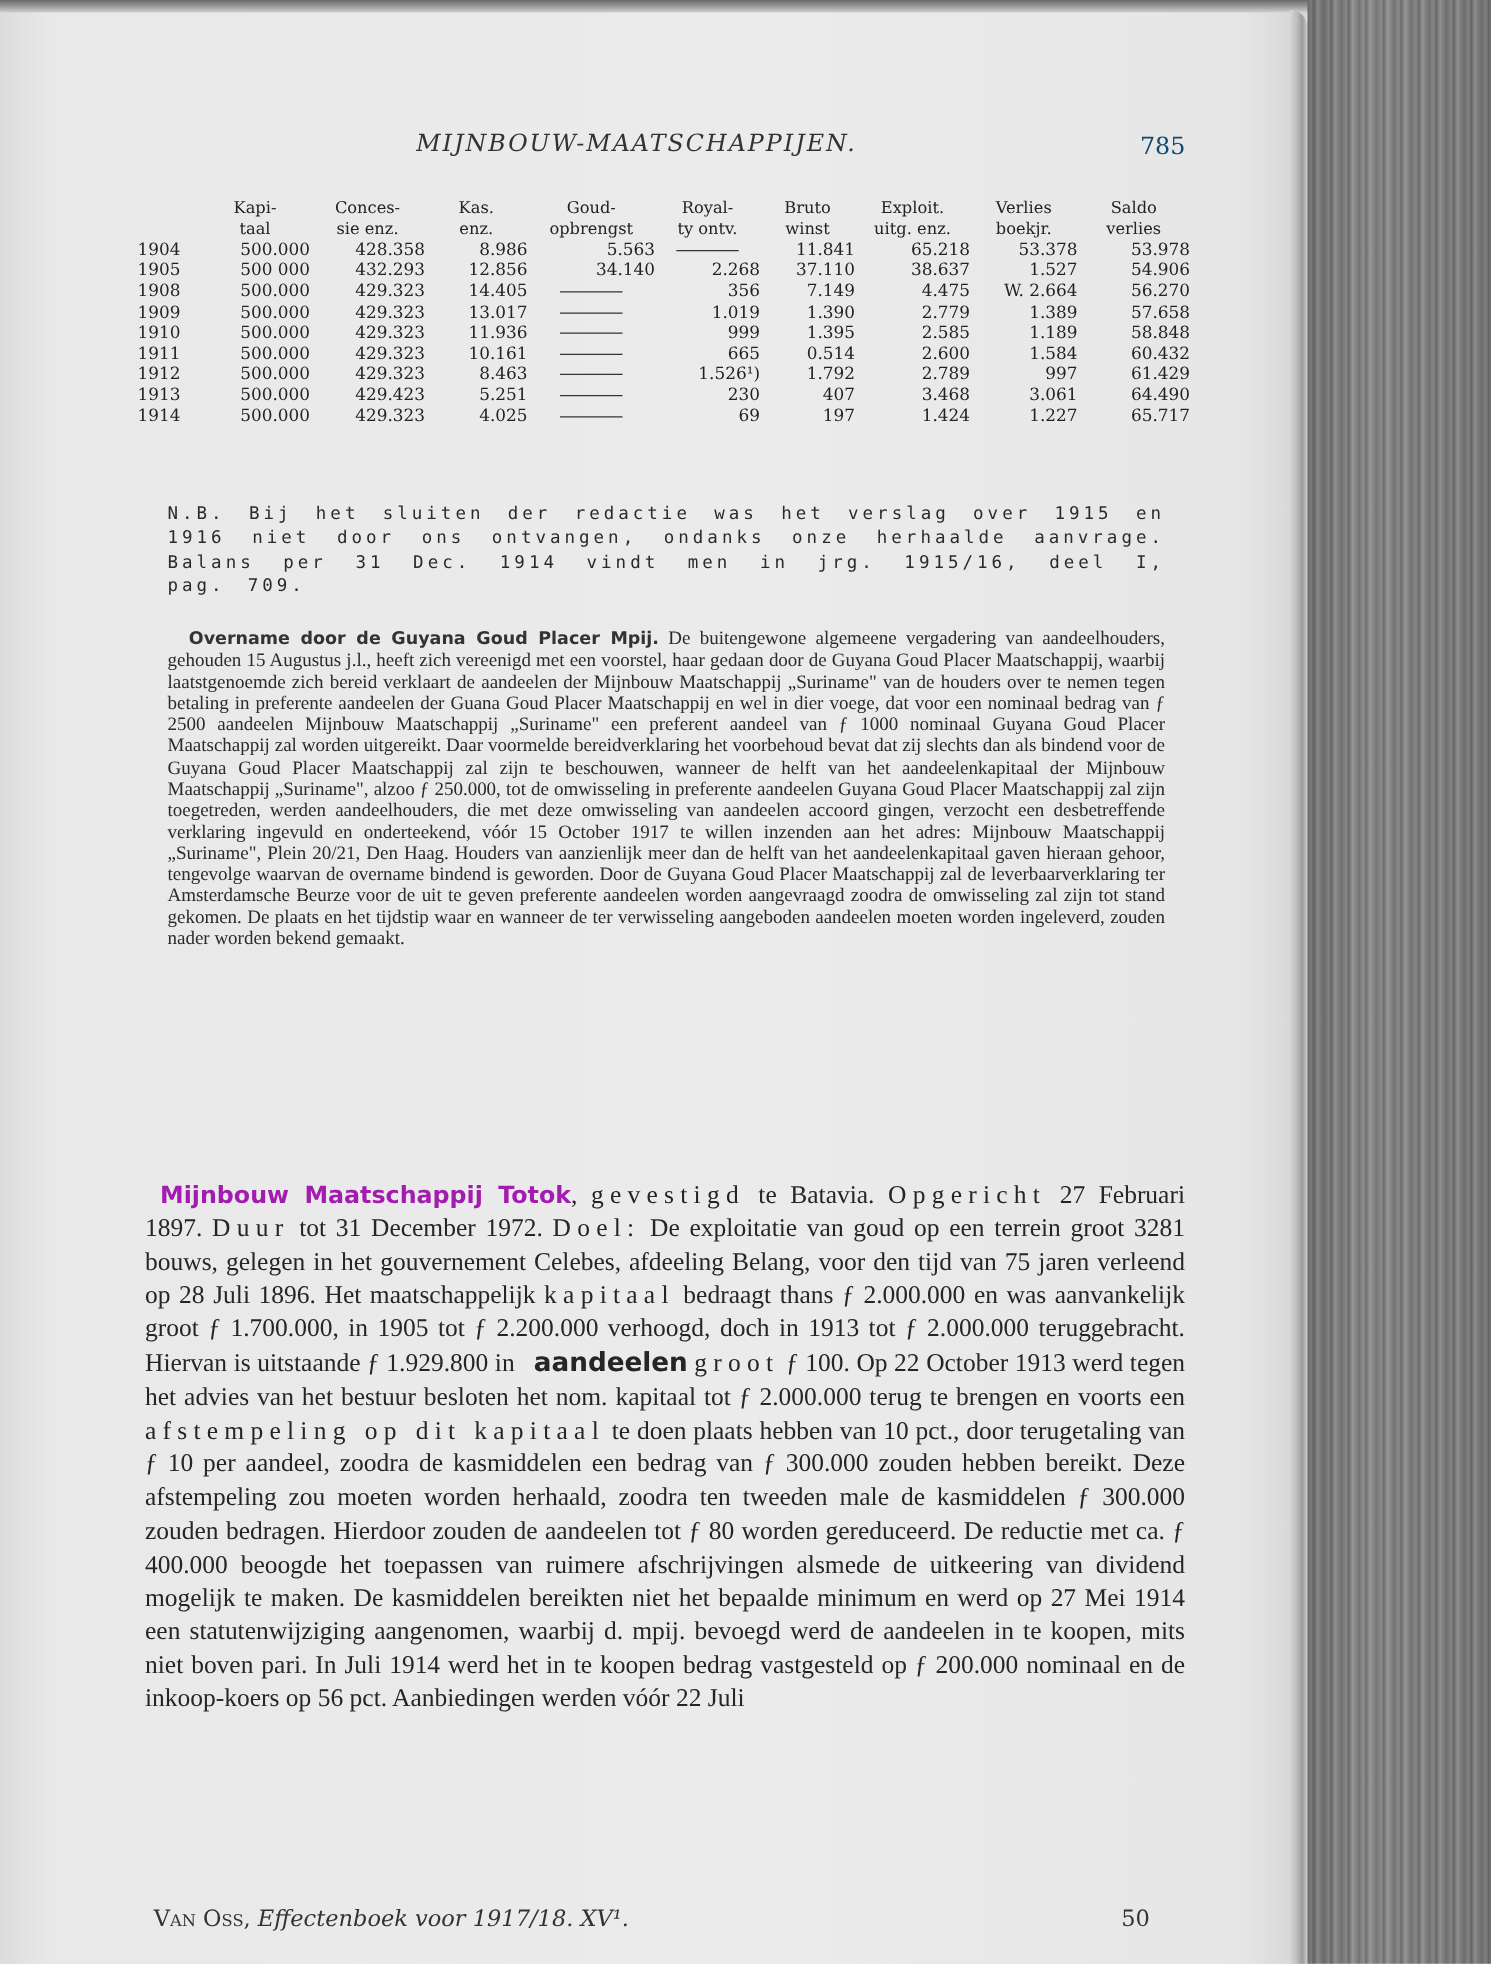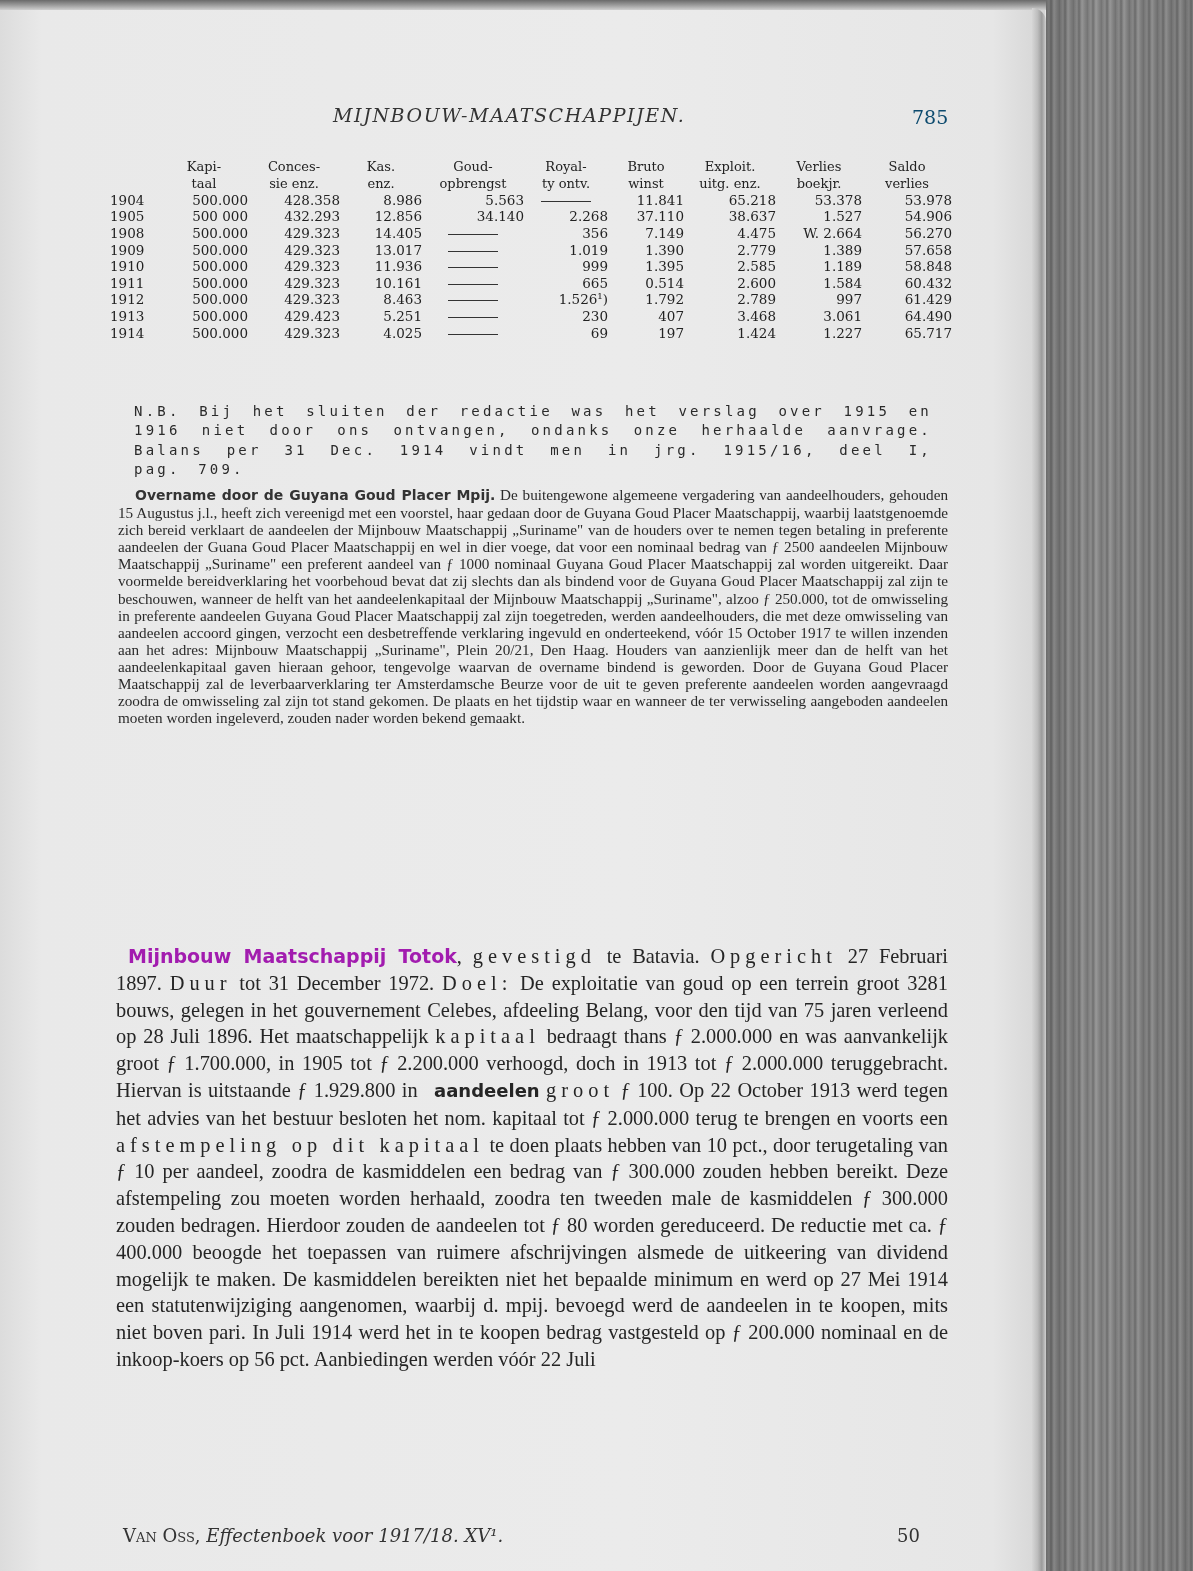--- a/index.html
+++ b/index.html
@@ -54,32 +54,32 @@
     font-size:14px; line-height:19.4px; text-align:justify; text-align-last:left; color:#2a2a2a;
     word-spacing:6px; letter-spacing:3.2px;
   }
   .nb p { margin:16px; }
 
   .overname {
     position:absolute; left:118px; top:486px; width:830px;
     font-family:"Liberation Serif","DejaVu Serif",serif;
     font-size:15.2px; line-height:17.1px; text-align:justify; color:#2a2a2a;
   }
-  .overname p{ margin:0; text-indent:17px; }
+  .overname p{ margin:16px; text-indent:17px; }
   .bold-head { font-family:"DejaVu Sans","Liberation Sans",sans-serif; font-weight:bold; font-size:14px; color:#333; }
 
   .totok {
     position:absolute; left:116px; top:943px; width:832px;
     font-family:"Liberation Serif","DejaVu Serif",serif;
     font-size:20.4px; line-height:26.8px; text-align:justify; color:#252525;
   }
   .totok p{ margin:0; text-indent:12px; }
   .company-name { font-family:"DejaVu Sans","Liberation Sans",sans-serif; font-weight:bold; font-size:19px; color:#a21caf; }
   .spaced { letter-spacing:5px;margin-top:32px; }
-  .bold-word { font-family:"DejaVu Sans","Liberation Sans",sans-serif; font-weight:bold; font-size:18px;margin-left:10px; }
+  .bold-word { font-family:"DejaVu Sans","Liberation Sans",sans-serif; font-weight:bold; font-size:21px;margin-left:10px; }
 
   .footer { position:absolute; top:1525px; left:0; width:1045px; height:26px; font-size:18px; color:#333; }
   .footer-left { position:absolute; left:123px; top:0; }
   .footer-left .sc { font-variant:small-caps; }
   .footer-left .it { font-style:italic; }
   .footer-sig { position:absolute; left:897px; top:0; }
 </style>
 </head>
 <body>
 

